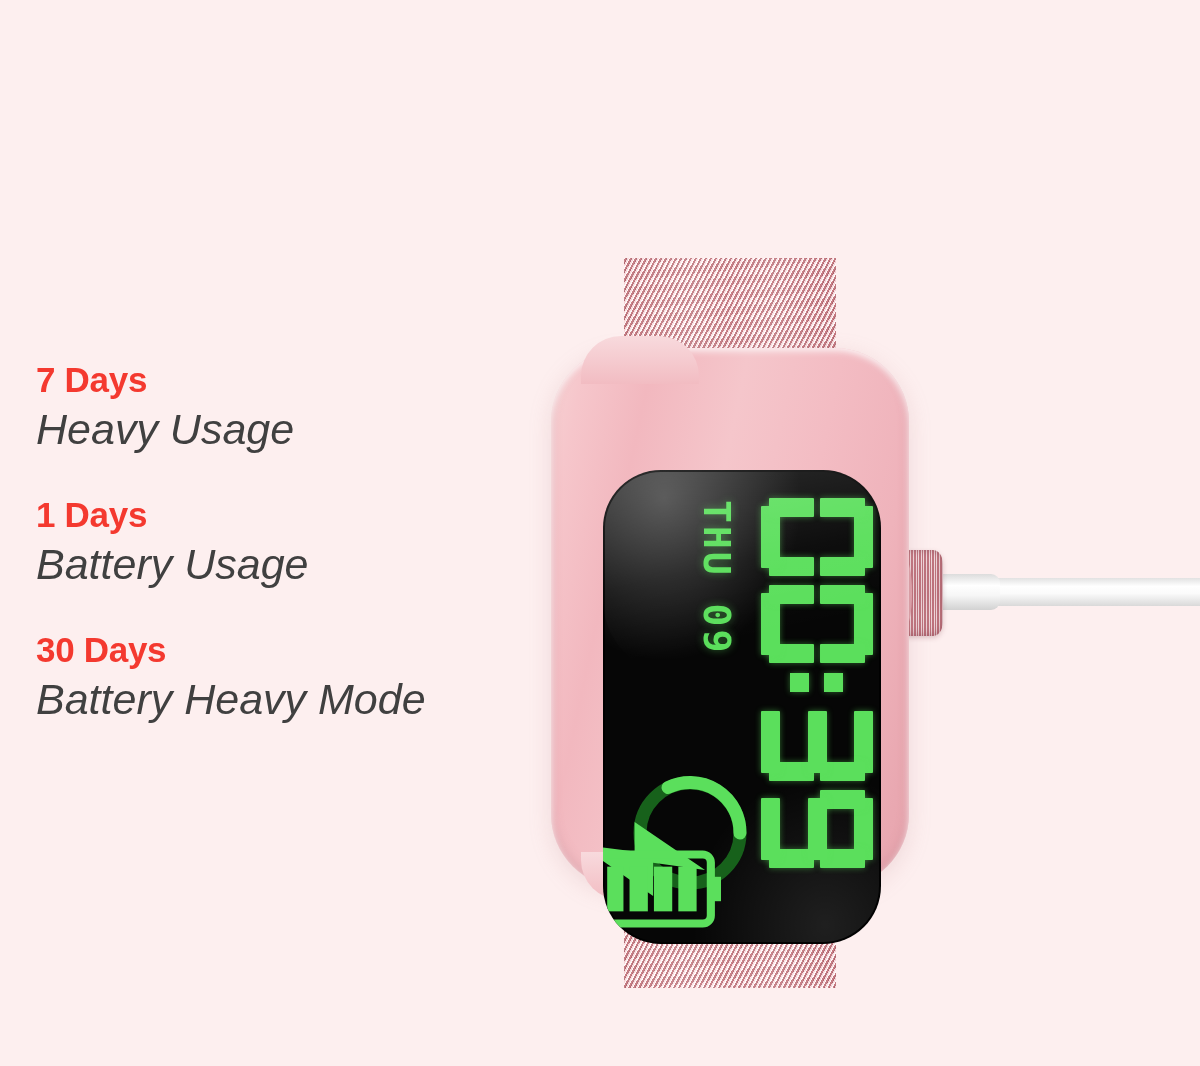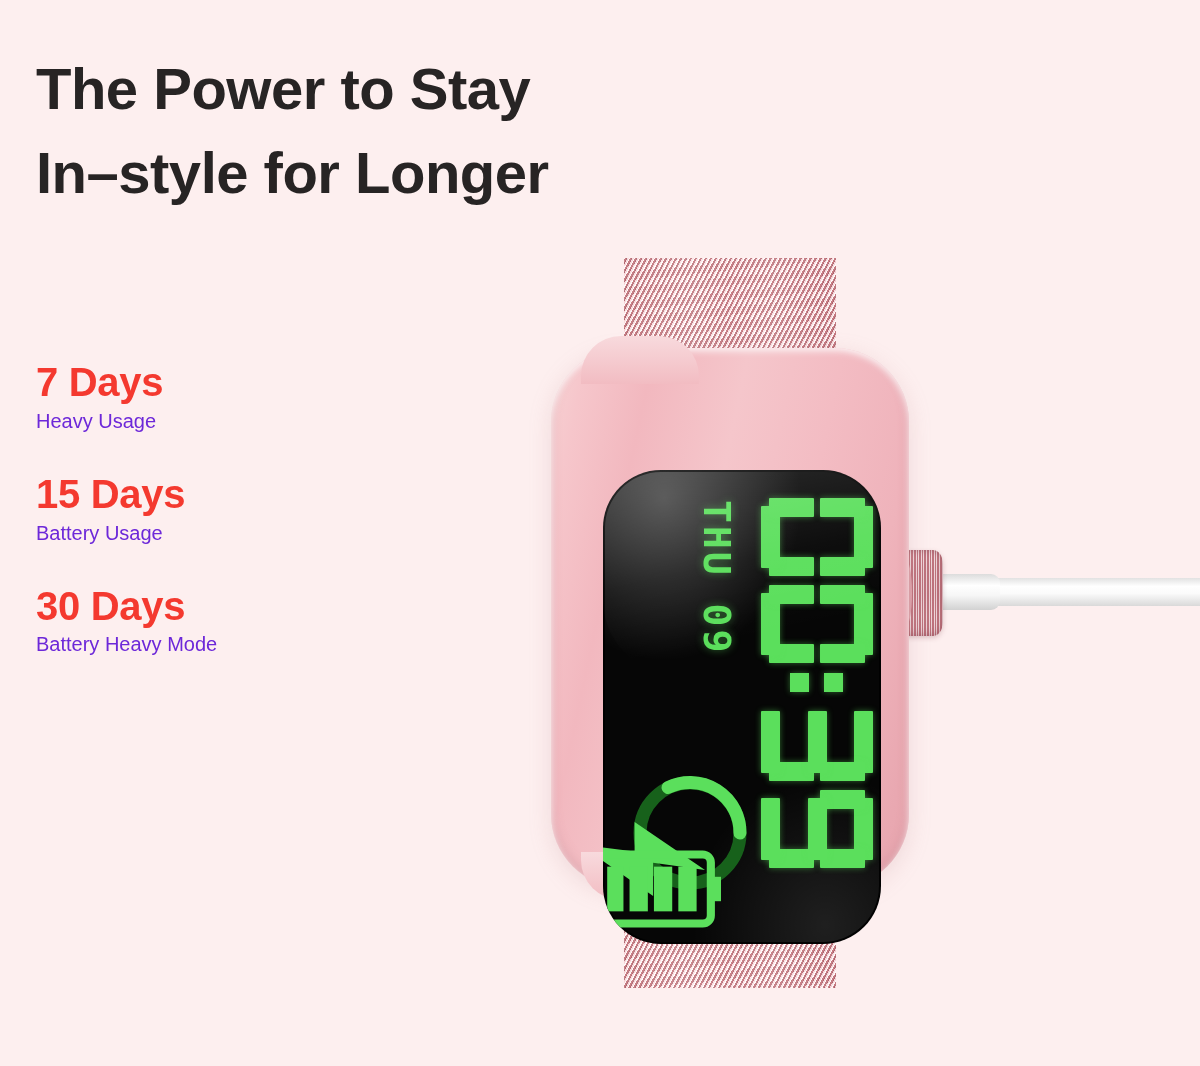--- a/index.html
+++ b/index.html
@@ -17,26 +17,26 @@
     font-size:58px;font-weight:bold;color:#272424;
     line-height:1.06;letter-spacing:-0.5px;
   }
   .headline .l2{display:block;margin-top:23px;}
 
   
   .stats{position:absolute;left:36px;top:360px;width:470px;}
   .stat{margin-bottom:38px;}
   .stat:last-child{margin-bottom:10px;}
   .stat-value{
-    font-size:40px;font-weight:bold;color:#f4392f;
+    font-size:35px;font-weight:bold;color:#f4392f;
     line-height:1.12;letter-spacing:-0.3px;
   }
   .stat-label{
-    font-size:20px;font-weight:normal;color:#6d28d9;
-    line-height:1.25;margin-top:4px;letter-spacing:0px;
+    font-size:43px;font-weight:normal;color:#404040;
+    line-height:1.25;margin-top:4px;letter-spacing:0px;font-style:italic;
   }
 
   
   .watch-wrap{position:absolute;left:540px;top:258px;width:470px;height:730px;}
 
   
   .band{
     position:absolute;left:84px;width:212px;
     background:
       repeating-linear-gradient(118deg,
@@ -179,32 +179,28 @@
     position:absolute;left:0;top:0;width:100%;height:46%;
     background:linear-gradient(168deg, rgba(255,255,255,.16) 0%, rgba(255,255,255,.03) 44%, rgba(255,255,255,0) 72%);
     pointer-events:none;border-radius:58px 58px 40% 40%;
   }
 </style>
 </head>
 <body>
 
 <div class="page">
 
-  <div class="headline">
-    <span>The Power to Stay</span>
-    <span class="l2">In–style for Longer</span>
-  </div>
 
   <div class="stats">
     <div class="stat">
       <div class="stat-value">7 Days</div>
       <div class="stat-label">Heavy Usage</div>
     </div>
     <div class="stat">
-      <div class="stat-value">15 Days</div>
+      <div class="stat-value">1 Days</div>
       <div class="stat-label">Battery Usage</div>
     </div>
     <div class="stat">
       <div class="stat-value">30 Days</div>
       <div class="stat-label">Battery Heavy Mode</div>
     </div>
   </div>
 
   <div class="watch-wrap">
 

